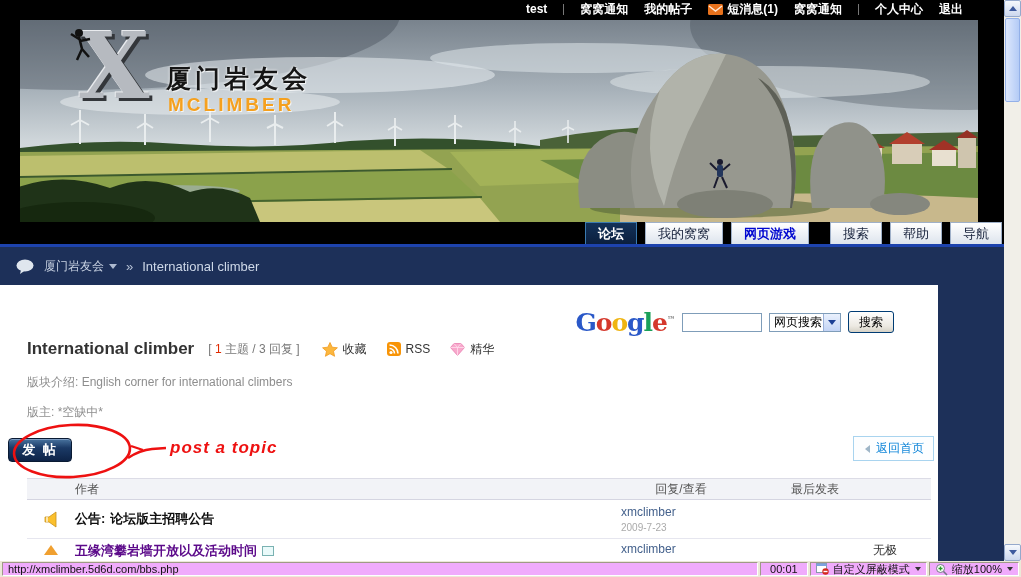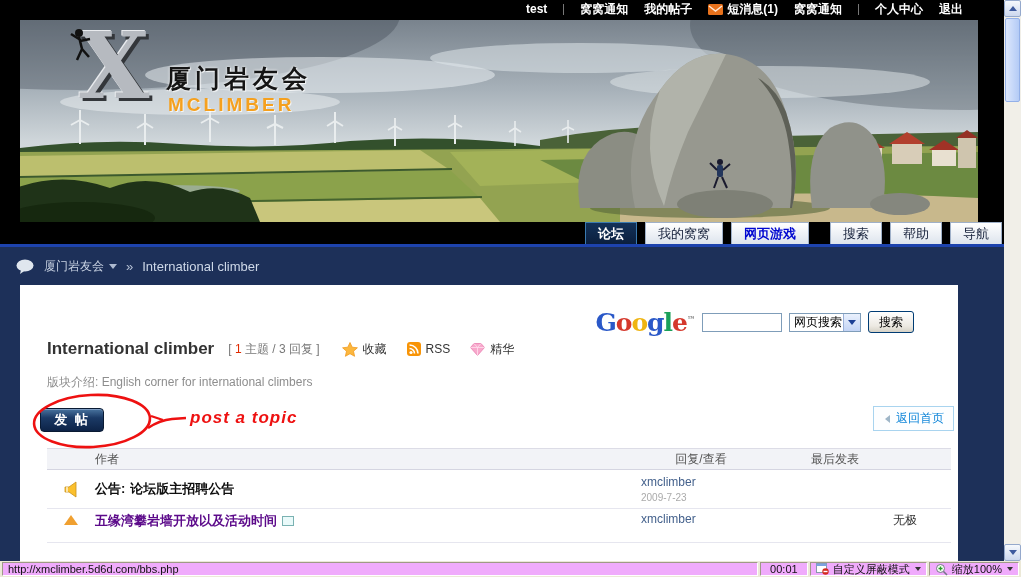--- a/index.html
+++ b/index.html
@@ -40,21 +40,21 @@
   
   .crumbbar { height:38px; background:#1d3059; display:flex; align-items:center; padding-left:16px;
               gap:9px; color:#c9d3e3; font-size:12px; }
   .crumb-root { display:flex; align-items:center; gap:5px; cursor:pointer; color:#c9d3e3; text-decoration:none; }
   .caret-down { width:0; height:0; border:4px solid transparent; border-top:5px solid #aebad0; margin-top:4px; }
   .crumb-sep { font-size:13px; color:#b7c2d6; }
   .crumb-cur { color:#ced8e8; font-size:13px; cursor:pointer; }
 
   
   .content { height:276px; background:#1d3059; position:relative; }
-  .panel { margin-left:20px; width:938px; height:276px; background:#fff; position:relative; }
+  .panel { width:938px; height:276px; background:#fff; position:relative; }
 
   .google-row { display:flex; align-items:center; justify-content:flex-end; padding:24px 44px 0 0; gap:7px; height:50px; }
   .glogo { font-family:"DejaVu Serif","Liberation Serif",serif; font-size:25px; font-weight:bold;
            line-height:1; letter-spacing:-1px; cursor:pointer; }
   .glogo sup { font-size:8px; color:#666; letter-spacing:0; }
   .ginput { width:80px; height:19px; border:1px solid #7f9db9; font-size:12px; padding:1px 3px; }
   .gselect { width:72px; height:19px; border:1px solid #7f9db9; background:#fff; display:flex;
              align-items:center; padding-left:4px; font-size:12px; cursor:pointer; }
   .gselect .arrowbox { margin-left:auto; width:17px; height:17px; background:linear-gradient(#eaf1fd,#c3d4f5);
              border-left:1px solid #9ab0d8; display:flex; align-items:center; justify-content:center; }
@@ -66,21 +66,21 @@
   .forum-title { font-size:17px; font-weight:bold; color:#333; letter-spacing:0; }
   .forum-stats { margin-left:14px; color:#777; font-size:12px; }
   .forum-stats .red { color:#e02a00; }
   .head-actions { display:flex; align-items:center; gap:20px; margin-left:22px; }
   .head-action { display:flex; align-items:center; gap:5px; color:#333; text-decoration:none; font-size:12px; cursor:pointer; }
 
   .meta-line { margin:15px 0 0 27px; color:#8e8e8e; font-size:12px; }
   .meta-line.mod { margin-top:13px; }
 
   .actions-row { position:relative; margin-top:15px; height:28px; }
-  .post-btn { position:absolute; left:20px; top:2px; width:64px; height:24px; border-radius:4px;
+  .post-btn { position:absolute; left:8px; top:2px; width:64px; height:24px; border-radius:4px;
               border:1px solid #091a33; color:#fff; font-size:13px; font-weight:bold; letter-spacing:2px;
               background:linear-gradient(#49749f,#1b3a66 40%,#0d2347); box-shadow:inset 0 1px 0 #7d9cc2; cursor:pointer; }
   .annot-svg { position:absolute; left:-20px; top:-16px; pointer-events:none; }
   .annot-text { position:absolute; left:170px; top:2px; color:#ee1111; font-size:17px; font-weight:bold;
                 font-style:italic; letter-spacing:1px; }
   .back-link { position:absolute; right:4px; top:0; display:flex; align-items:center; gap:6px;
                border:1px solid #a9d4ef; background:#fdfeff; padding:3px 9px; color:#0d84d8;
                font-size:12px; text-decoration:none; cursor:pointer; }
   .tri-left { width:0; height:0; border:4px solid transparent; border-right:5px solid #9fb6c8; margin-left:-2px; }
 
@@ -362,20 +362,24 @@
             </svg>
             <span>精华</span>
           </a>
         </span>
       </div>
 
       <div class="meta-line">
         <span>版块介绍:</span>
         <span>English corner for international climbers</span>
       </div>
+      <div class="meta-line mod">
+        <span>版主:</span>
+        <span>*空缺中*</span>
+      </div>
 
       <div class="actions-row">
         <button class="post-btn">发 帖</button>
         <svg class="annot-svg" width="260" height="64">
           <ellipse cx="92" cy="31" rx="58" ry="26" fill="none" stroke="#ee1111" stroke-width="2.6" transform="rotate(-3 92 31)"></ellipse>
           <path d="M148,38 Q160,30 172,29 L186,28" fill="none" stroke="#ee1111" stroke-width="2.6"></path>
           <path d="M151,26 L163,30" stroke="#ee1111" stroke-width="2.2"></path>
         </svg>
         <span class="annot-text">post a topic</span>
         <a class="back-link">

